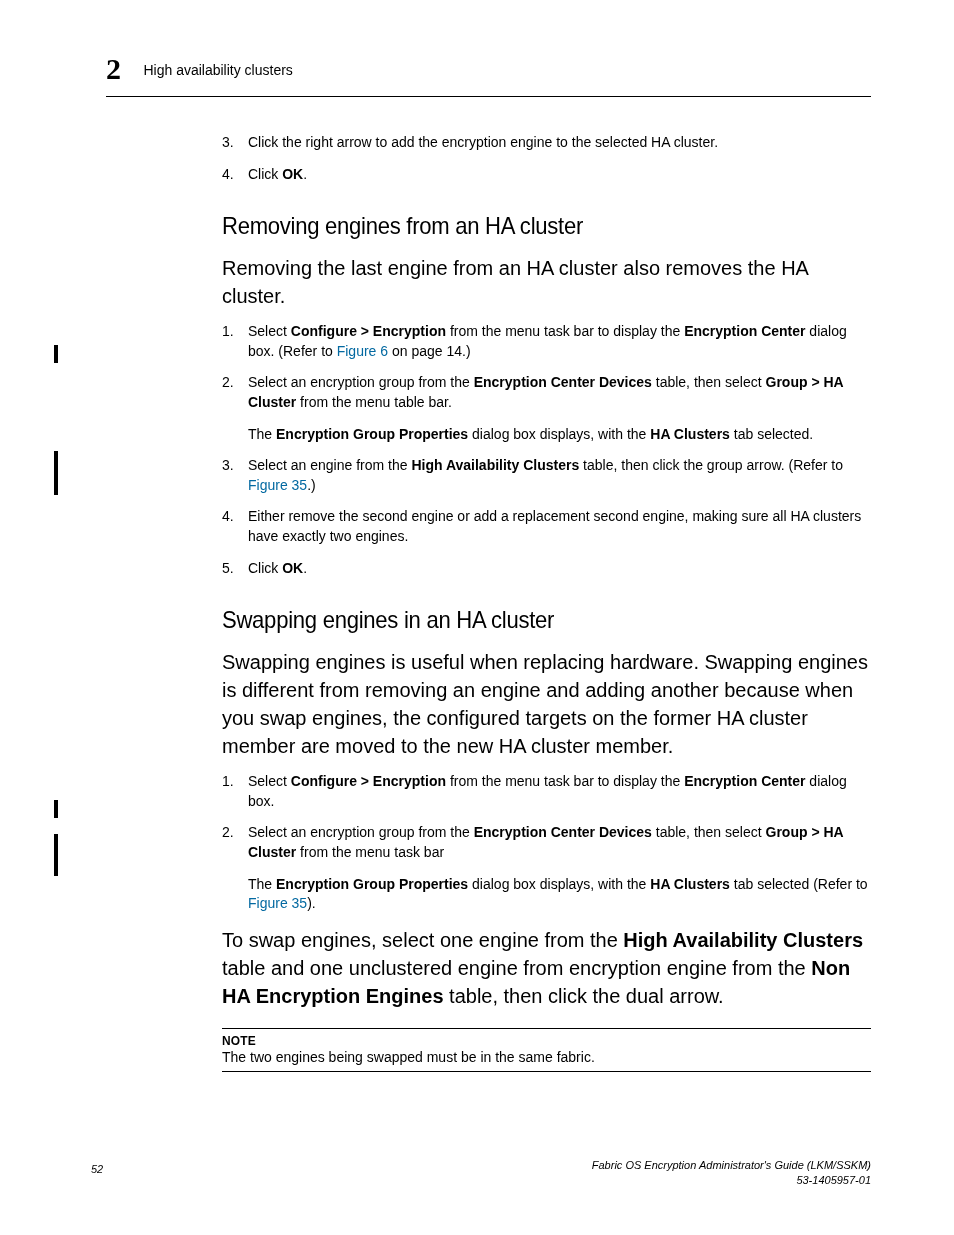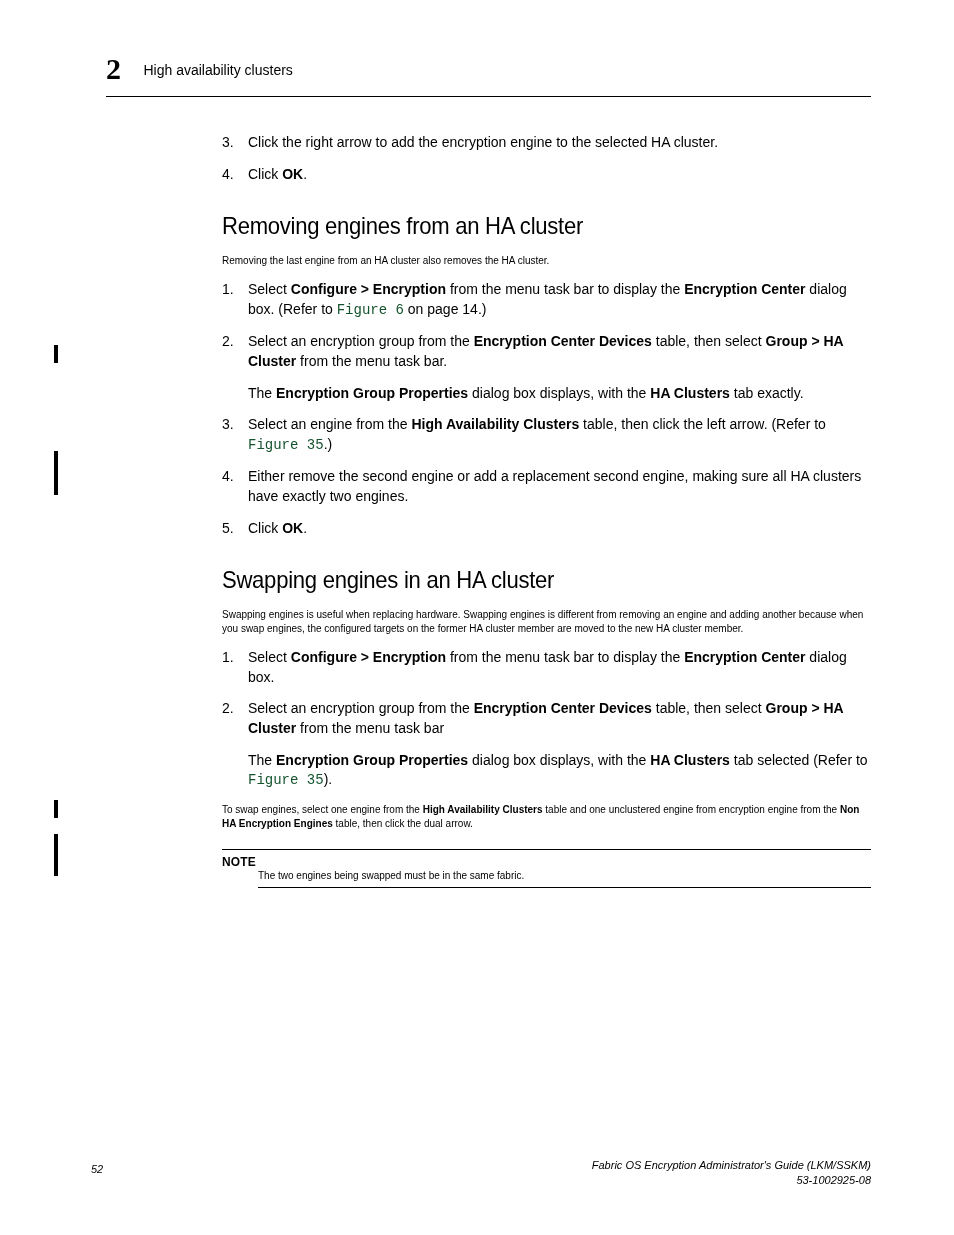--- a/index.html
+++ b/index.html
@@ -74,45 +74,44 @@
     font-size: 24px;
     font-weight: normal;
     font-stretch: condensed;
     letter-spacing: -0.3px;
     margin-top: 28px;
     margin-bottom: 14px;
     transform: scaleX(0.92);
     transform-origin: left;
   }
   .para {
-    font-size: 10px;
+    font-size: 20px;
     line-height: 1.4;
     margin-bottom: 12px;
   }
   .bold { font-weight: bold; }
-  .link { color: #14532d; font-family: Liberation Mono, monospace; }
+  .link { color: #0369a1; }
   .note-rule {
     border-top: 1px solid #000;
     margin-top: 18px;
   }
   .note-label {
     font-weight: bold;
     font-size: 13px;
     margin-top: 4px;
     letter-spacing: 0.2px;
     font-stretch: condensed;
     transform: scaleX(0.92);
     transform-origin: left;
   }
   .note-body {
-    font-size: 10px;
+    font-size: 14px;
     line-height: 1.4;
     padding-bottom: 4px;
     border-bottom: 1px solid #000;
-    margin-left: 36px;
   }
   .footer {
     position: absolute;
     bottom: 48px;
     left: 83px;
     right: 83px;
     font-size: 11px;
     font-style: italic;
   }
   .footer-num {
@@ -163,31 +162,31 @@
     <div class="ol-item">
       <div class="ol-num">1.</div>
       <div class="ol-body">
         <span>Select </span><span class="bold">Configure &gt; Encryption</span><span> from the menu task bar to display the </span><span class="bold">Encryption Center</span><span> dialog box. (Refer to </span><span class="link">Figure 6</span><span> on page 14.)</span>
       </div>
     </div>
 
     <div class="ol-item">
       <div class="ol-num">2.</div>
       <div class="ol-body">
-        <span>Select an encryption group from the </span><span class="bold">Encryption Center Devices</span><span> table, then select </span><span class="bold">Group &gt; HA Cluster</span><span> from the menu task bar.</span>
+        <span>Select an encryption group from the </span><span class="bold">Encryption Center Devices</span><span> table, then select </span><span class="bold">Group &gt; HA Cluster</span><span> from the menu table bar.</span>
         <div class="ol-sub">
-          <span>The </span><span class="bold">Encryption Group Properties</span><span> dialog box displays, with the </span><span class="bold">HA Clusters</span><span> tab exactly.</span>
+          <span>The </span><span class="bold">Encryption Group Properties</span><span> dialog box displays, with the </span><span class="bold">HA Clusters</span><span> tab selected.</span>
         </div>
       </div>
     </div>
 
     <div class="ol-item">
       <div class="ol-num">3.</div>
       <div class="ol-body">
-        <span>Select an engine from the </span><span class="bold">High Availability Clusters</span><span> table, then click the left arrow. (Refer to </span><span class="link">Figure 35</span><span>.)</span>
+        <span>Select an engine from the </span><span class="bold">High Availability Clusters</span><span> table, then click the group arrow. (Refer to </span><span class="link">Figure 35</span><span>.)</span>
       </div>
     </div>
 
     <div class="ol-item">
       <div class="ol-num">4.</div>
       <div class="ol-body">Either remove the second engine or add a replacement second engine, making sure all HA clusters have exactly two engines.</div>
     </div>
 
     <div class="ol-item">
       <div class="ol-num">5.</div>
@@ -223,17 +222,17 @@
     <div class="note-rule"></div>
     <div class="note-label">NOTE</div>
     <div class="note-body">The two engines being swapped must be in the same fabric.</div>
 
   </div>
 
   <div class="footer">
     <div class="footer-num">52</div>
     <div class="footer-right">
       <div>Fabric OS Encryption Administrator's Guide  (LKM/SSKM)</div>
-      <div>53-1002925-08</div>
+      <div>53-1405957-01</div>
     </div>
   </div>
 
 </div>
 
 </body></html>

